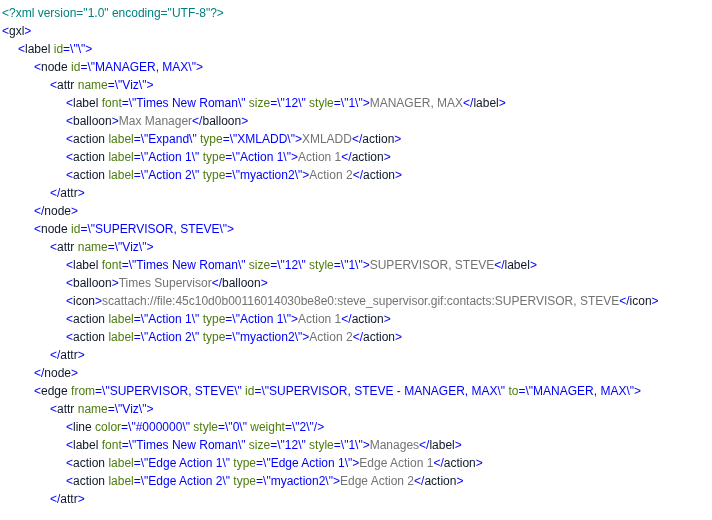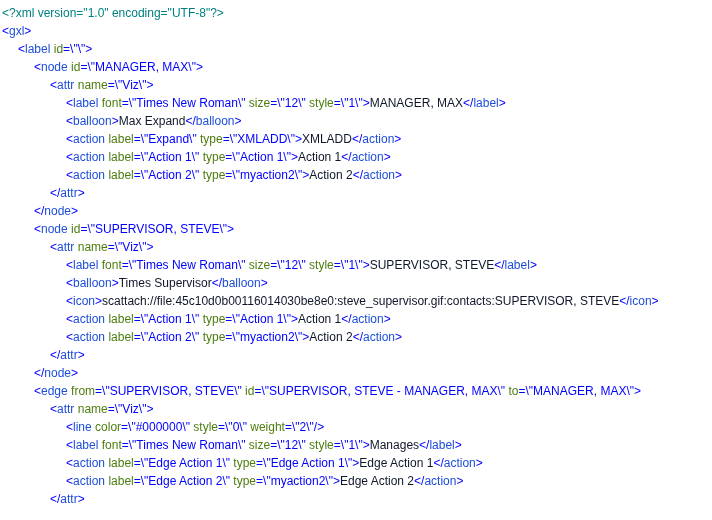--- a/index.html
+++ b/index.html
@@ -14,41 +14,41 @@
     height:520px;
     box-sizing:border-box;
   }
   .line{white-space:pre}
   .i0{padding-left:0px}
   .i1{padding-left:16px}
   .i2{padding-left:32px}
   .i3{padding-left:48px}
   .i4{padding-left:64px}
   .teal{color:#008080}
-  .tag{color:#1d4ed8}
+  .tag{color:#0f172a}
   .punct{color:#0000ff}
   .attrname{color:#4d7c0f}
   .attrval{color:#0000ff}
-  .text{color:#0f172a}
+  .text{color:#737373}
 </style>
 </head>
 <body>
 
 <div>
 
 <div class="line i0"><span class="teal">&lt;?xml version="1.0" encoding="UTF-8"?&gt;</span></div>
 
 <div class="line i0"><span class="punct">&lt;</span><span class="tag">gxl</span><span class="punct">&gt;</span></div>
 
 <div class="line i1"><span class="punct">&lt;</span><span class="tag">label</span> <span class="attrname">id</span><span class="punct">=</span><span class="attrval">\"\"</span><span class="punct">&gt;</span></div>
 
 <div class="line i2"><span class="punct">&lt;</span><span class="tag">node</span> <span class="attrname">id</span><span class="punct">=</span><span class="attrval">\"MANAGER, MAX\"</span><span class="punct">&gt;</span></div>
 <div class="line i3"><span class="punct">&lt;</span><span class="tag">attr</span> <span class="attrname">name</span><span class="punct">=</span><span class="attrval">\"Viz\"</span><span class="punct">&gt;</span></div>
 <div class="line i4"><span class="punct">&lt;</span><span class="tag">label</span> <span class="attrname">font</span><span class="punct">=</span><span class="attrval">\"Times New Roman\"</span> <span class="attrname">size</span><span class="punct">=</span><span class="attrval">\"12\"</span> <span class="attrname">style</span><span class="punct">=</span><span class="attrval">\"1\"</span><span class="punct">&gt;</span><span class="text">MANAGER, MAX</span><span class="punct">&lt;/</span><span class="tag">label</span><span class="punct">&gt;</span></div>
-<div class="line i4"><span class="punct">&lt;</span><span class="tag">balloon</span><span class="punct">&gt;</span><span class="text">Max Expand</span><span class="punct">&lt;/</span><span class="tag">balloon</span><span class="punct">&gt;</span></div>
+<div class="line i4"><span class="punct">&lt;</span><span class="tag">balloon</span><span class="punct">&gt;</span><span class="text">Max Manager</span><span class="punct">&lt;/</span><span class="tag">balloon</span><span class="punct">&gt;</span></div>
 <div class="line i4"><span class="punct">&lt;</span><span class="tag">action</span> <span class="attrname">label</span><span class="punct">=</span><span class="attrval">\"Expand\"</span> <span class="attrname">type</span><span class="punct">=</span><span class="attrval">\"XMLADD\"</span><span class="punct">&gt;</span><span class="text">XMLADD</span><span class="punct">&lt;/</span><span class="tag">action</span><span class="punct">&gt;</span></div>
 <div class="line i4"><span class="punct">&lt;</span><span class="tag">action</span> <span class="attrname">label</span><span class="punct">=</span><span class="attrval">\"Action 1\"</span> <span class="attrname">type</span><span class="punct">=</span><span class="attrval">\"Action 1\"</span><span class="punct">&gt;</span><span class="text">Action 1</span><span class="punct">&lt;/</span><span class="tag">action</span><span class="punct">&gt;</span></div>
 <div class="line i4"><span class="punct">&lt;</span><span class="tag">action</span> <span class="attrname">label</span><span class="punct">=</span><span class="attrval">\"Action 2\"</span> <span class="attrname">type</span><span class="punct">=</span><span class="attrval">\"myaction2\"</span><span class="punct">&gt;</span><span class="text">Action 2</span><span class="punct">&lt;/</span><span class="tag">action</span><span class="punct">&gt;</span></div>
 <div class="line i3"><span class="punct">&lt;/</span><span class="tag">attr</span><span class="punct">&gt;</span></div>
 <div class="line i2"><span class="punct">&lt;/</span><span class="tag">node</span><span class="punct">&gt;</span></div>
 
 <div class="line i2"><span class="punct">&lt;</span><span class="tag">node</span> <span class="attrname">id</span><span class="punct">=</span><span class="attrval">\"SUPERVISOR, STEVE\"</span><span class="punct">&gt;</span></div>
 <div class="line i3"><span class="punct">&lt;</span><span class="tag">attr</span> <span class="attrname">name</span><span class="punct">=</span><span class="attrval">\"Viz\"</span><span class="punct">&gt;</span></div>
 <div class="line i4"><span class="punct">&lt;</span><span class="tag">label</span> <span class="attrname">font</span><span class="punct">=</span><span class="attrval">\"Times New Roman\"</span> <span class="attrname">size</span><span class="punct">=</span><span class="attrval">\"12\"</span> <span class="attrname">style</span><span class="punct">=</span><span class="attrval">\"1\"</span><span class="punct">&gt;</span><span class="text">SUPERVISOR, STEVE</span><span class="punct">&lt;/</span><span class="tag">label</span><span class="punct">&gt;</span></div>
 <div class="line i4"><span class="punct">&lt;</span><span class="tag">balloon</span><span class="punct">&gt;</span><span class="text">Times Supervisor</span><span class="punct">&lt;/</span><span class="tag">balloon</span><span class="punct">&gt;</span></div>

